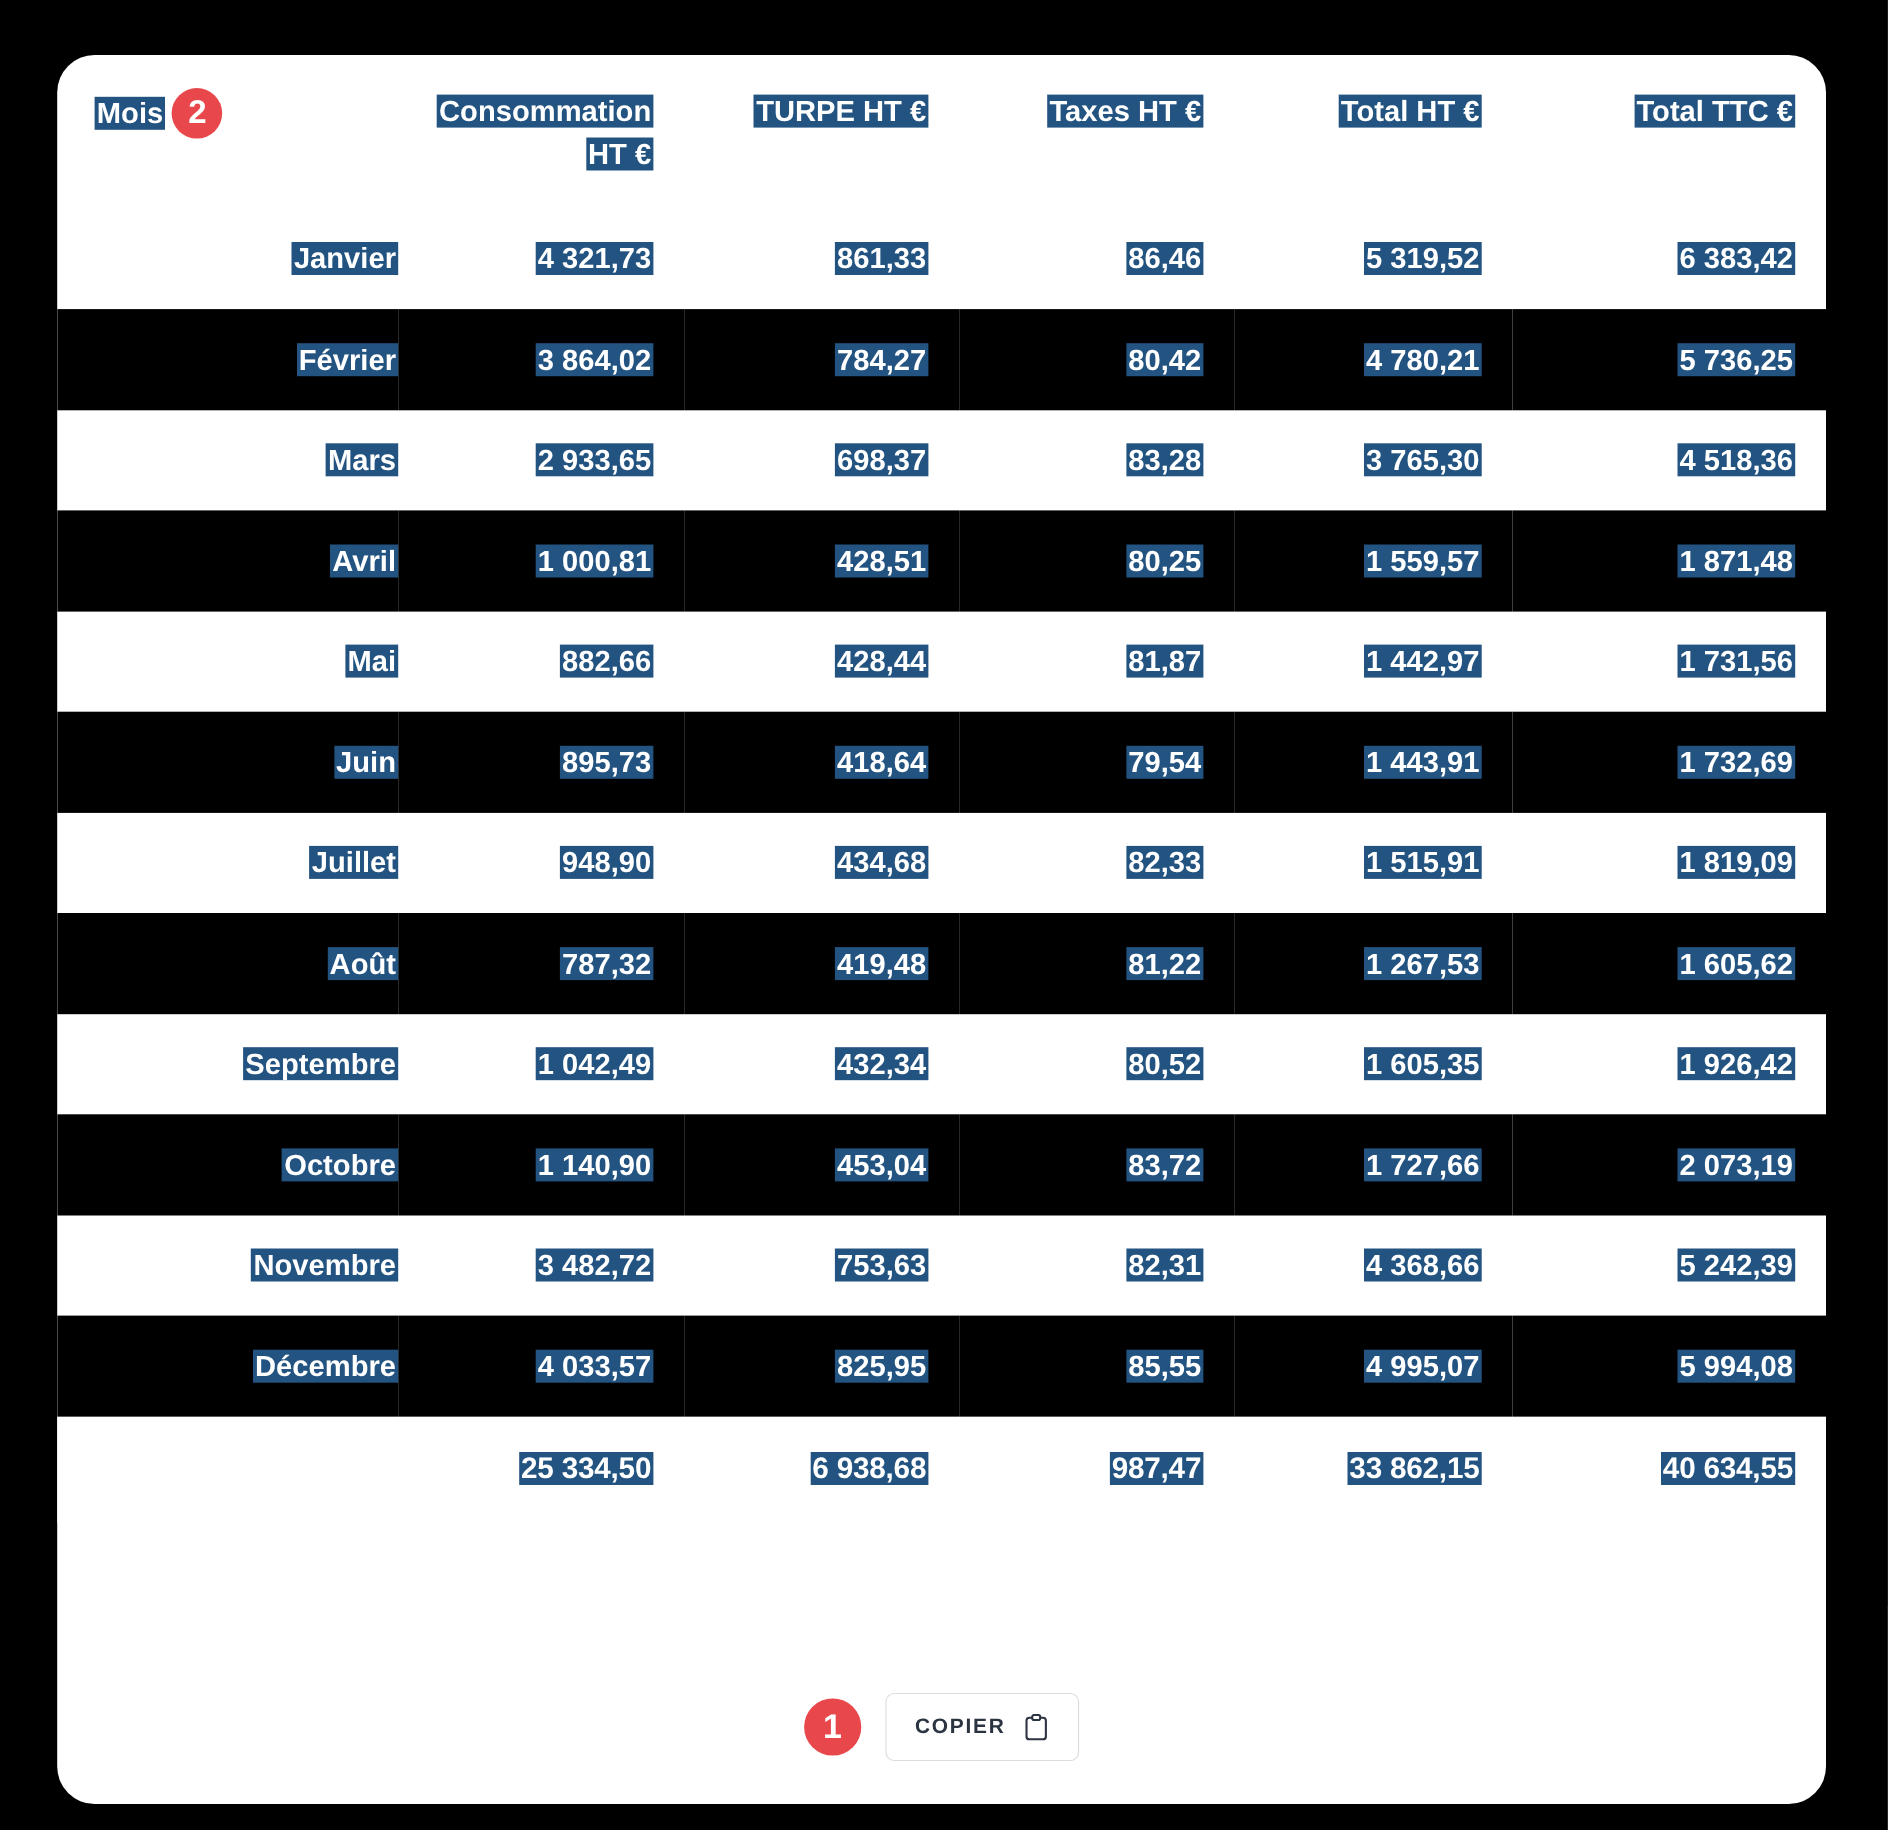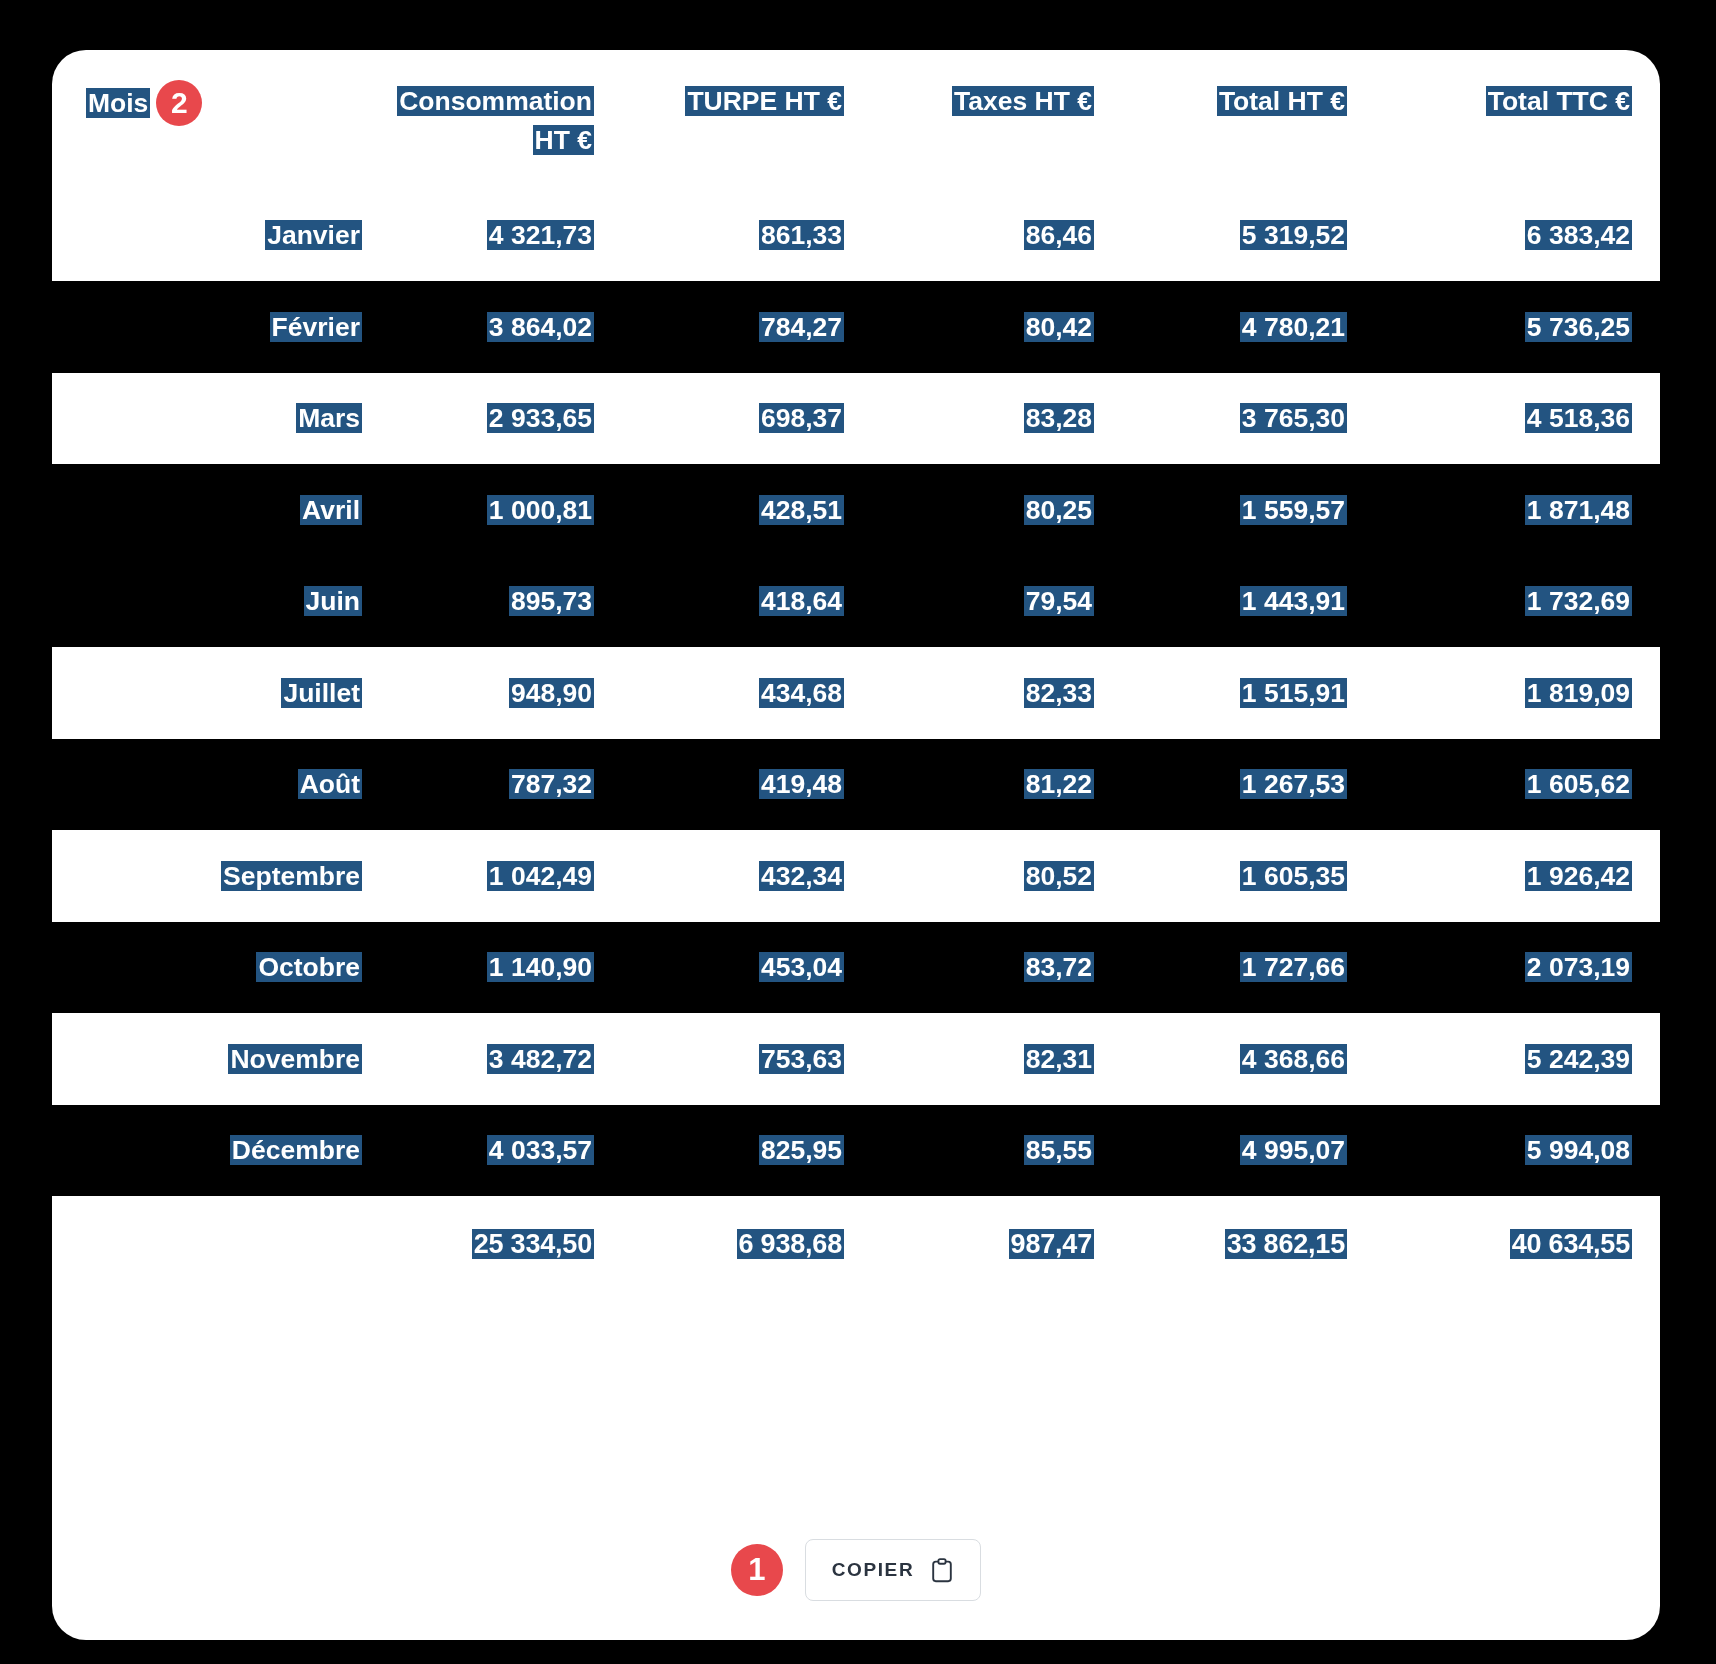--- a/index.html
+++ b/index.html
@@ -207,20 +207,28 @@
             <td class="t-right"><span class="hl">4 518,36</span></td>
           </tr>
           <tr class="alt">
             <td class="t-left"><span class="hl">Avril</span></td>
             <td class="t-right"><span class="hl">1 000,81</span></td>
             <td class="t-right"><span class="hl">428,51</span></td>
             <td class="t-right"><span class="hl">80,25</span></td>
             <td class="t-right"><span class="hl">1 559,57</span></td>
             <td class="t-right"><span class="hl">1 871,48</span></td>
           </tr>
+          <tr>
+            <td class="t-left"><span class="hl">Mai</span></td>
+            <td class="t-right"><span class="hl">882,66</span></td>
+            <td class="t-right"><span class="hl">428,44</span></td>
+            <td class="t-right"><span class="hl">81,87</span></td>
+            <td class="t-right"><span class="hl">1 442,97</span></td>
+            <td class="t-right"><span class="hl">1 731,56</span></td>
+          </tr>
           <tr class="alt">
             <td class="t-left"><span class="hl">Juin</span></td>
             <td class="t-right"><span class="hl">895,73</span></td>
             <td class="t-right"><span class="hl">418,64</span></td>
             <td class="t-right"><span class="hl">79,54</span></td>
             <td class="t-right"><span class="hl">1 443,91</span></td>
             <td class="t-right"><span class="hl">1 732,69</span></td>
           </tr>
           <tr>
             <td class="t-left"><span class="hl">Juillet</span></td>

